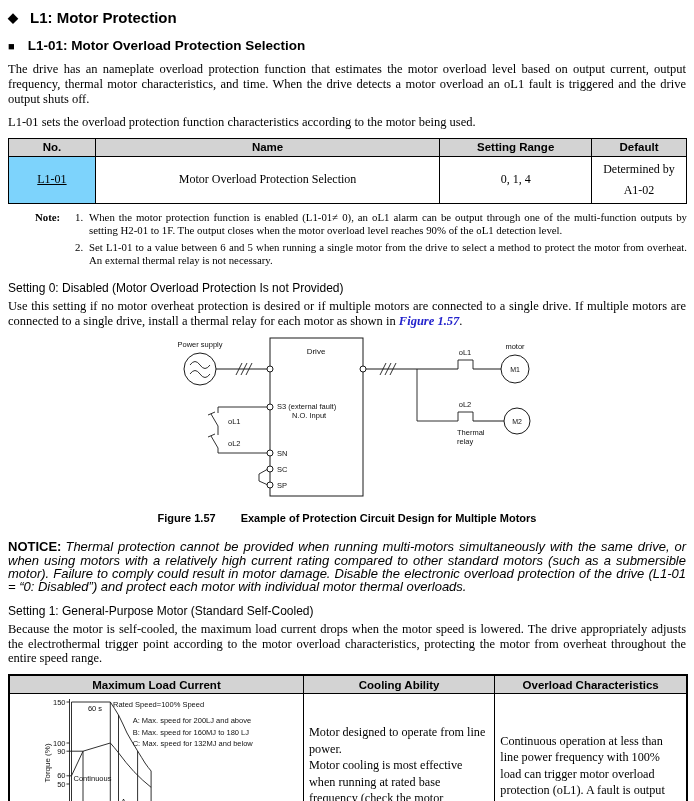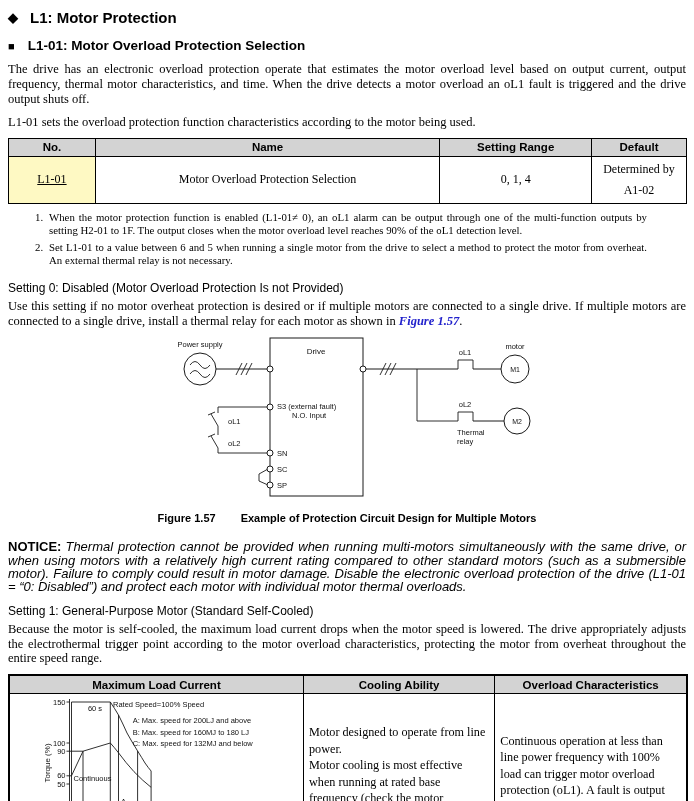--- a/index.html
+++ b/index.html
@@ -10,21 +10,21 @@
   .h1 .bullet{font-size:13px;margin-right:12px;}
   .h2{font-family:"Liberation Sans",sans-serif;font-weight:bold;font-size:13.5px;
       margin:0 0 9px 0;display:flex;align-items:center;}
   .h2 .bullet{font-size:11px;margin-right:13px;}
   p.body{font-size:12.5px;line-height:14.9px;margin:0 0 8px 0;text-align:justify;}
   .figlink{color:#2222cc;font-weight:bold;font-style:italic;text-decoration:none;cursor:pointer;}
   table.param{border-collapse:collapse;width:679px;margin:3px 0 7px 0;border:1.5px solid #000;}
   table.param th{background:#d3d3d3;border:1px solid #000;font-family:"Liberation Sans",sans-serif;
       font-size:11.5px;padding:1px 2px;height:15px;}
   table.param td{border:1px solid #000;font-size:12px;text-align:center;padding:2px 3px;}
-  td.no-cell{background:#fef9c3;text-decoration:underline;}
+  td.no-cell{background:#7dd3fc;text-decoration:underline;}
   td.default-cell{font-size:11.5px;line-height:21px;}
   .note{display:flex;margin:2px 0 10px 27px;font-size:10.8px;line-height:13px;}
   .note-label{font-weight:bold;width:40px;flex:none;}
   .note-item{display:flex;margin-bottom:4px;}
   .note-item .num{width:14px;flex:none;}
   .note-item .txt{width:598px;text-align:justify;}
   .h3{font-family:"Liberation Sans",sans-serif;font-weight:normal;font-size:12px;margin:10px 0 4px 0;}
   svg.diagram{display:block;margin:6px 0 2px 112px;}
   svg text{font-family:"Liberation Sans",sans-serif;fill:#111;}
   .caption{font-family:"Liberation Sans",sans-serif;font-weight:bold;font-size:11px;
@@ -52,21 +52,21 @@
   <div class="h1">
     <span class="bullet">◆</span>
     <span>L1: Motor Protection</span>
   </div>
 
   <div class="h2">
     <span class="bullet">■</span>
     <span>L1-01: Motor Overload Protection Selection</span>
   </div>
 
-  <p class="body">The drive has an electronic overload protection operate that estimates the motor overload level based on output current, output frequency, thermal motor characteristics, and time. When the drive detects a motor overload an oL1 fault is triggered and the drive output shuts off.</p>
+  <p class="body">The drive has an nameplate overload protection function that estimates the motor overload level based on output current, output frequency, thermal motor characteristics, and time. When the drive detects a motor overload an oL1 fault is triggered and the drive output shuts off.</p>
   <p class="body">L1-01 sets the overload protection function characteristics according to the motor being used.</p>
 
   <table class="param">
     <colgroup>
         <col style="width:87px">
         <col style="width:345px">
         <col style="width:152px">
         <col style="width:95px">
       </colgroup>
     <thead>
@@ -81,20 +81,21 @@
       <tr>
         <td class="no-cell">L1-01</td>
         <td>Motor Overload Protection Selection</td>
         <td>0, 1, 4</td>
         <td class="default-cell">Determined by A1-02</td>
       </tr>
     </tbody>
   </table>
 
   <div class="note">
+    <span class="note-label">Note:</span>
     <div>
       <div class="note-item">
         <span class="num">1.</span>
         <span class="txt">When the motor protection function is enabled (L1-01≠ 0), an oL1 alarm can be output through one of the multi-function outputs by setting H2-01 to 1F. The output closes when the motor overload level reaches 90% of the oL1 detection level.</span>
       </div>
       <div class="note-item">
         <span class="num">2.</span>
         <span class="txt">Set L1-01 to a value between 6 and 5 when running a single motor from the drive to select a method to protect the motor from overheat. An external thermal relay is not necessary.</span>
       </div>
     </div>

